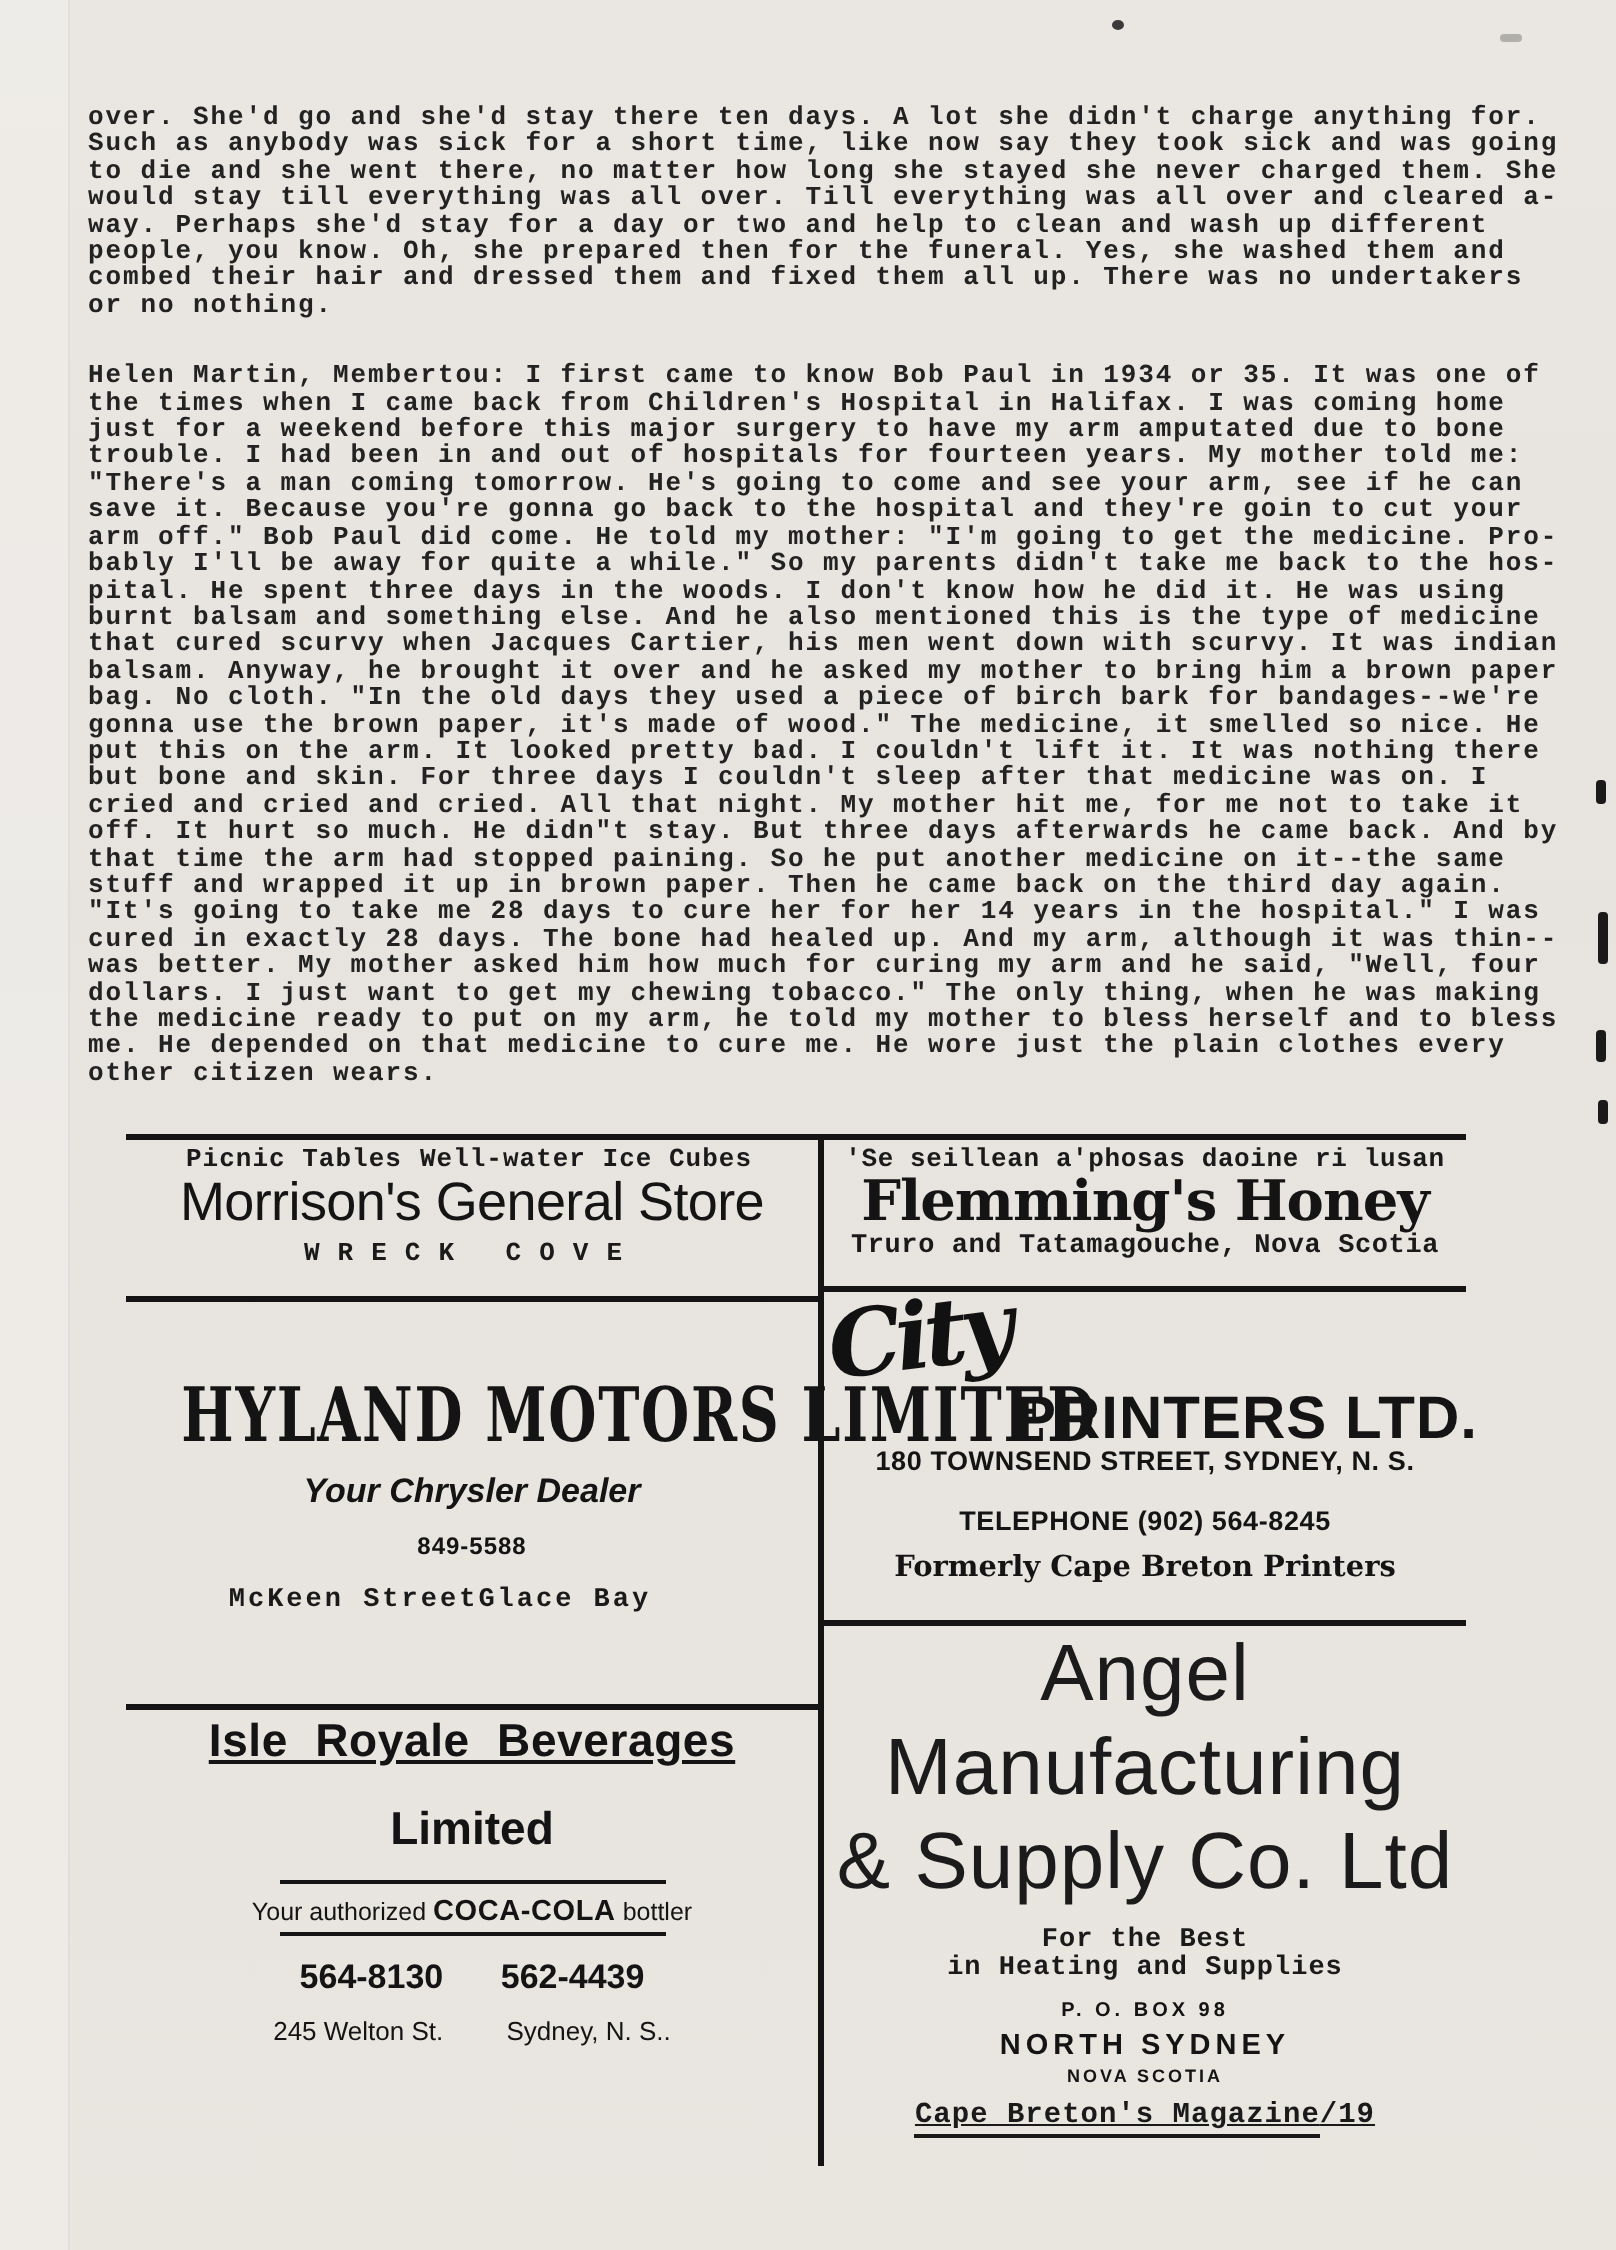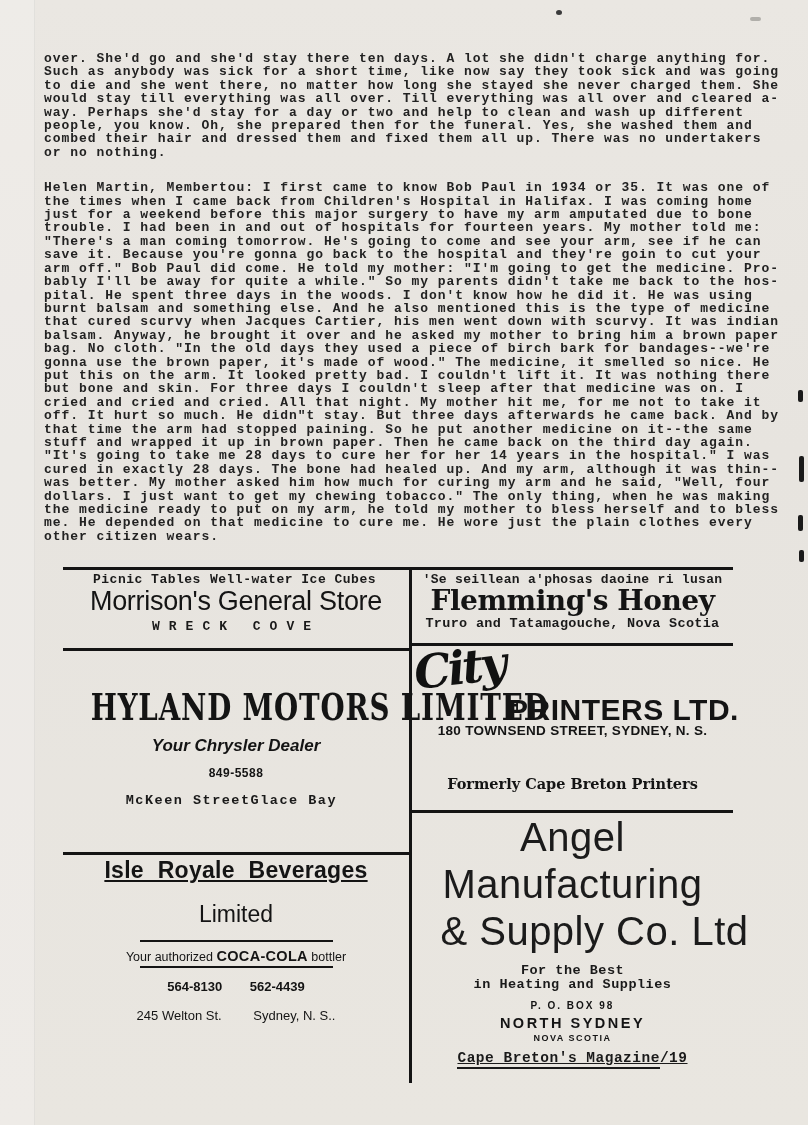--- a/index.html
+++ b/index.html
@@ -41,43 +41,43 @@
   .morrisons-name{top:19px;font-size:27px;letter-spacing:-.3px;font-weight:400;}
   .morrisons-loc{top:52px;font-size:13px;letter-spacing:9px;}
   
   .flemmings-gaelic{top:5px;font-size:13px;letter-spacing:.3px;}
   .flemmings-name{top:17px;font-size:28px;font-weight:bold;letter-spacing:-.5px;}
   .flemmings-loc{top:49px;font-size:13.5px;letter-spacing:.3px;}
   
   .hyland-name{top:118px;font-size:33px;font-weight:bold;letter-spacing:1px;transform:scale(.84,1.14);transform-origin:center top;white-space:nowrap;}
   .hyland-tagline{top:169px;font-size:17px;font-weight:bold;font-style:italic;}
   .hyland-phone{top:199px;font-size:12px;font-weight:bold;letter-spacing:.5px;}
-  .hyland-row{top:226px;display:flex;justify-content:flex-end;padding:0 72px 0 40px;box-sizing:border-box;font-size:13.5px;letter-spacing:1.5px;}
+  .hyland-row{top:226px;display:flex;justify-content:center;padding:0 72px 0 40px;box-sizing:border-box;font-size:13.5px;letter-spacing:1.5px;}
   
   .city-logo-wrap{position:absolute;left:414px;top:74px;width:110px;text-align:left;}
   .city-logo{display:inline-block;font-family:"DejaVu Serif",serif;font-style:italic;font-weight:bold;font-size:46px;letter-spacing:-3px;transform:rotate(-7deg);color:#111;}
   .cp-name{position:absolute;left:508px;top:126px;width:230px;text-align:left;font-size:30px;font-weight:bold;letter-spacing:.5px;white-space:nowrap;}
   .cp-address{top:156px;font-size:13.5px;font-weight:bold;letter-spacing:.3px;}
   .cp-phone{top:186px;font-size:13.5px;font-weight:bold;letter-spacing:.3px;}
   .cp-formerly{top:208px;font-size:14.5px;font-weight:bold;}
   
   .ir-name1{top:290px;font-size:23px;font-weight:bold;word-spacing:7px;letter-spacing:.3px;text-decoration:underline;}
-  .ir-name2{top:334px;font-size:23px;font-weight:normal;}
+  .ir-name2{top:334px;font-size:23px;font-weight:bold;}
   .ir-rule-a{left:140px;top:373px;width:193px;height:2px;}
   .ir-bottler{top:381px;font-size:12.5px;}
   .ir-brand{font-size:14.5px;font-weight:bold;letter-spacing:.3px;}
   .ir-rule-b{left:140px;top:399px;width:193px;height:2px;}
-  .ir-phones{top:412px;font-size:13px;font-weight:bold;}
+  .ir-phones{top:412px;font-size:17px;font-weight:bold;}
   .ir-phones span{margin:0 12px;}
   .ir-address{top:441px;font-size:13px;font-weight:normal;}
   .ir-address span{margin:0 14px;}
   
   .angel-1{top:248px;font-size:40px;font-weight:400;letter-spacing:.5px;color:#1b1b1b;}
   .angel-2{top:295px;font-size:40px;font-weight:400;letter-spacing:.5px;color:#1b1b1b;}
-  .angel-3{top:342px;font-size:40px;font-weight:400;letter-spacing:.5px;color:#1b1b1b;padding-left:22px;}
+  .angel-3{top:342px;font-size:40px;font-weight:400;letter-spacing:.5px;color:#1b1b1b;}
   .angel-t1{top:396px;font-size:13.5px;letter-spacing:.5px;}
   .angel-t2{top:410px;font-size:13.5px;letter-spacing:.5px;}
   .angel-po{top:433px;font-size:10px;font-weight:bold;letter-spacing:2px;}
   .angel-city{top:448px;font-size:14.5px;font-weight:bold;letter-spacing:2.5px;}
   .angel-prov{top:466px;font-size:9px;font-weight:bold;letter-spacing:1.5px;}
   
   .footer{top:483px;font-size:14.5px;letter-spacing:.5px;text-decoration:underline;}
   .footer .uline{border-bottom:2.5px solid #1a1a1a;padding-bottom:1px;}
   
   .artifact{position:absolute;background:#1a1a1a;border-radius:2px;}
@@ -157,20 +157,21 @@
     <div class="lcol mono-b hyland-row">
       <span>McKeen Street</span>
       <span>Glace Bay</span>
     </div>
 
     <div class="city-logo-wrap">
       <span class="city-logo">City</span>
     </div>
     <div class="sans cp-name">PRINTERS LTD.</div>
     <div class="rcol sans cp-address">180 TOWNSEND STREET, SYDNEY, N. S.</div>
+    <div class="rcol sans cp-phone">TELEPHONE (902) 564-8245</div>
     <div class="rcol serif cp-formerly">Formerly Cape Breton Printers</div>
 
     <div class="lcol sans ir-name1">Isle Royale Beverages</div>
     <div class="lcol sans ir-name2">Limited</div>
     <div class="rule ir-rule-a"></div>
     <div class="lcol sans ir-bottler">
       <span>Your authorized</span>
       <span class="ir-brand">COCA-COLA</span>
       <span>bottler</span>
     </div>

